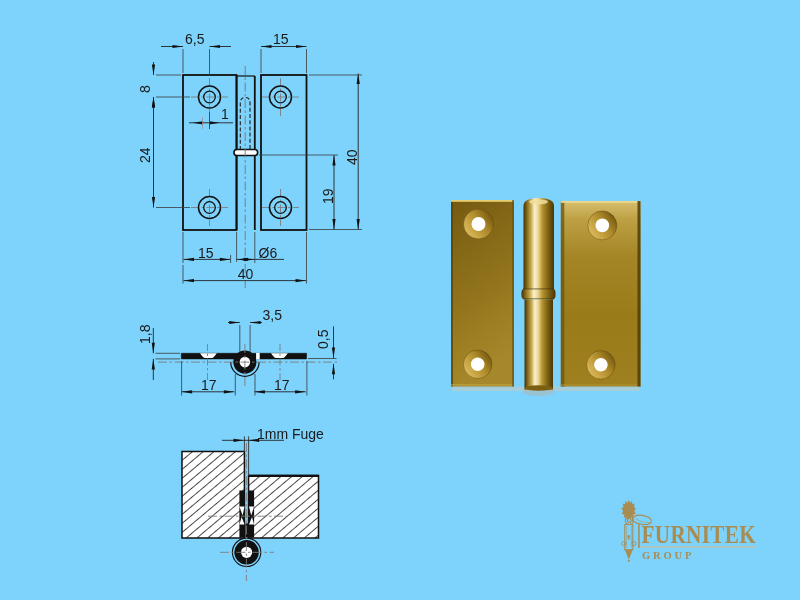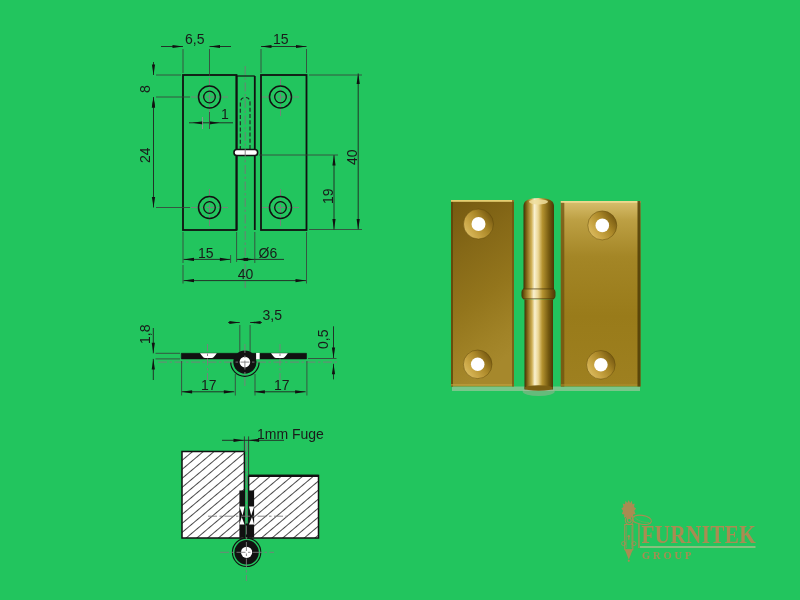--- a/index.html
+++ b/index.html
@@ -1,16 +1,16 @@
 <!DOCTYPE html>
 <html><head>
 <meta charset="utf-8">
 <style>
   html,body{margin:0;padding:0;background:#fff;}
-  .page{position:relative;width:800px;height:600px;background:#22c55e;overflow:hidden;}
+  .page{position:relative;width:800px;height:600px;background:#7dd3fc;overflow:hidden;}
 </style>
 </head>
 <body>
 <div class="page">
 <svg width="800" height="600" viewBox="0 0 800 600" font-family="Liberation Sans, sans-serif" fill="#1a1a1a">
 <defs>
   <pattern id="hatch" width="12" height="6.9" patternUnits="userSpaceOnUse" patternTransform="rotate(-40)">
     <rect width="12" height="6.9" fill="#fff"></rect>
     <line x1="-1" y1="0.5" x2="13" y2="0.5" stroke="#2a2a2a" stroke-width="0.85"></line>
   </pattern>

